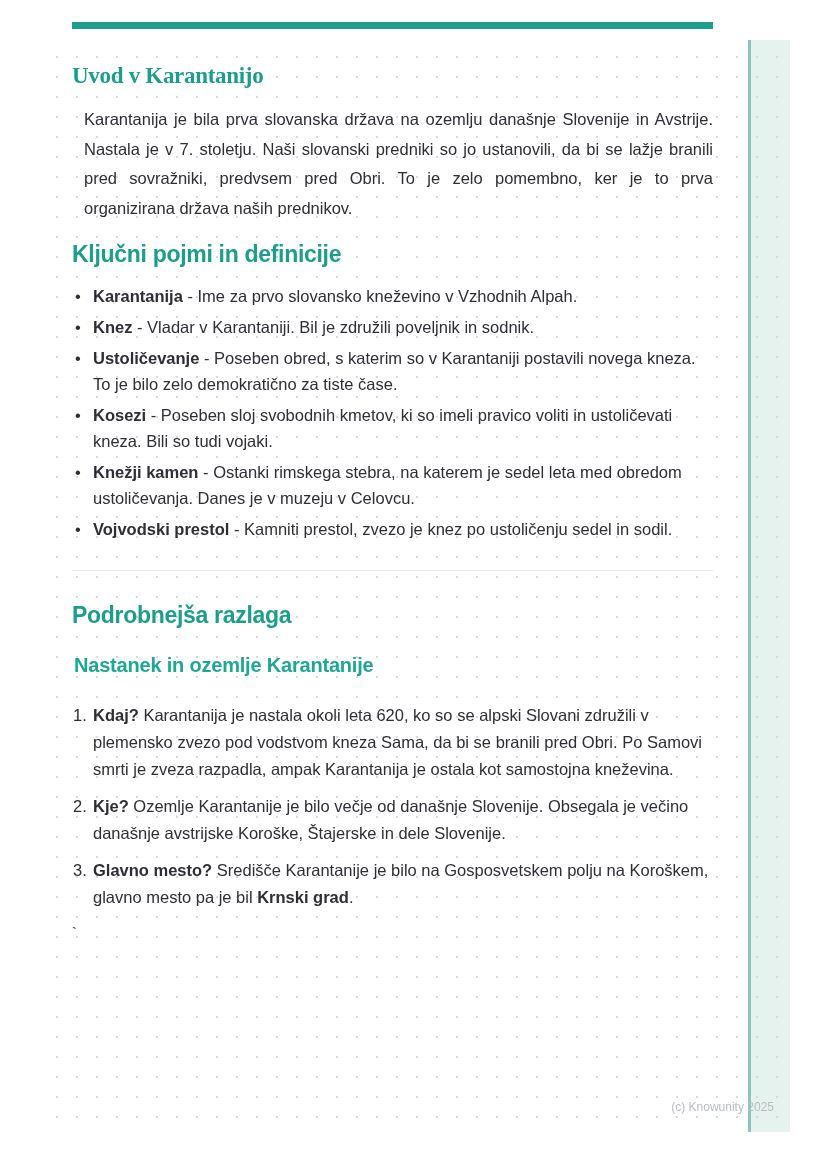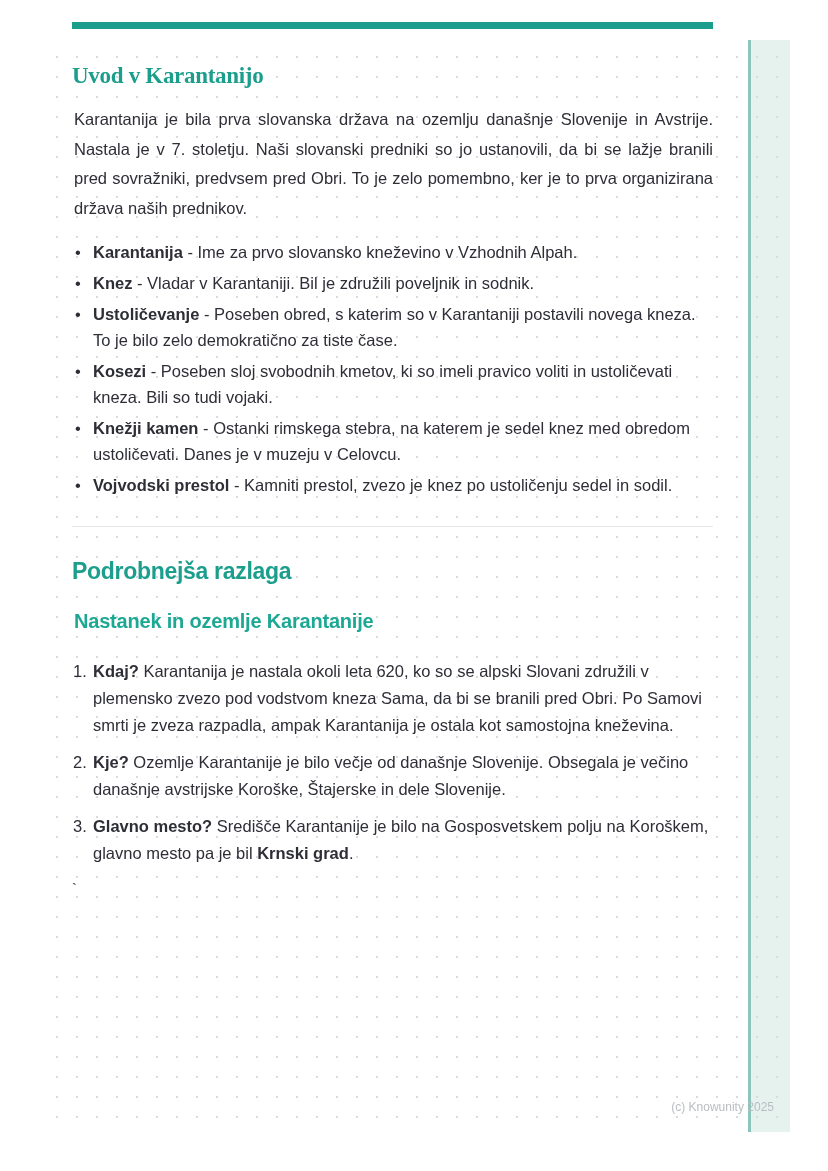--- a/index.html
+++ b/index.html
@@ -39,21 +39,21 @@
     letter-spacing:-0.3px;color:var(--accent,#1b9e8c);
   }
   h2.mt-intro{margin-top:34px;font-family:Liberation Serif, serif;}
   h2.mt-terms{margin-top:18px;}
   h2.mt-details{margin-top:31px;}
   h3{
     margin:26px 0 0 2px;font-size:20px;line-height:23px;font-weight:bold;
     letter-spacing:-0.2px;color:var(--accent2,#1da893);
   }
   .intro-text{
-    margin:16px 0 0 2px;font-size:16.5px;line-height:29.5px;
+    margin:16px 0 0 12px;font-size:16.5px;line-height:29.5px;
     text-align:justify;
   }
   .list{margin-top:16px;}
   .list .item{
     position:relative;padding-left:21px;margin-bottom:5px;
     font-size:16.5px;line-height:26px;
   }
   .list .marker{
     position:absolute;left:3px;top:0;font-size:16.5px;
   }
@@ -82,20 +82,21 @@
 <div class="side-line"></div>
 <div class="dots"></div>
 
 <div class="content">
 
   <div class="title-rule"></div>
 
   <h2 class="mt-intro">Uvod v Karantanijo</h2>
   <p class="intro-text">Karantanija je bila prva slovanska država na ozemlju današnje Slovenije in Avstrije. Nastala je v 7. stoletju. Naši slovanski predniki so jo ustanovili, da bi se lažje branili pred sovražniki, predvsem pred Obri. To je zelo pomembno, ker je to prva organizirana država naših prednikov.</p>
 
+  <h2 class="mt-terms">Ključni pojmi in definicije</h2>
 
   <div class="list">
 
       <div class="item">
         <span class="marker">•</span>
         <span class="segs"><span class="b">Karantanija</span><span> - Ime za prvo slovansko kneževino v Vzhodnih Alpah.</span></span>
       </div>
 
       <div class="item">
         <span class="marker">•</span>
@@ -107,21 +108,21 @@
         <span class="segs"><span class="b">Ustoličevanje</span><span> - Poseben obred, s katerim so v Karantaniji postavili novega kneza. To je bilo zelo demokratično za tiste čase.</span></span>
       </div>
 
       <div class="item">
         <span class="marker">•</span>
         <span class="segs"><span class="b">Kosezi</span><span> - Poseben sloj svobodnih kmetov, ki so imeli pravico voliti in ustoličevati kneza. Bili so tudi vojaki.</span></span>
       </div>
 
       <div class="item">
         <span class="marker">•</span>
-        <span class="segs"><span class="b">Knežji kamen</span><span> - Ostanki rimskega stebra, na katerem je sedel knez med obredom ustoličevati. Danes je v muzeju v Celovcu.</span></span>
+        <span class="segs"><span class="b">Knežji kamen</span><span> - Ostanki rimskega stebra, na katerem je sedel leta med obredom ustoličevanja. Danes je v muzeju v Celovcu.</span></span>
       </div>
 
       <div class="item">
         <span class="marker">•</span>
         <span class="segs"><span class="b">Vojvodski prestol</span><span> - Kamniti prestol, zvezo je knez po ustoličenju sedel in sodil.</span></span>
       </div>
     </div>
 
   <div class="divider"></div>
 

